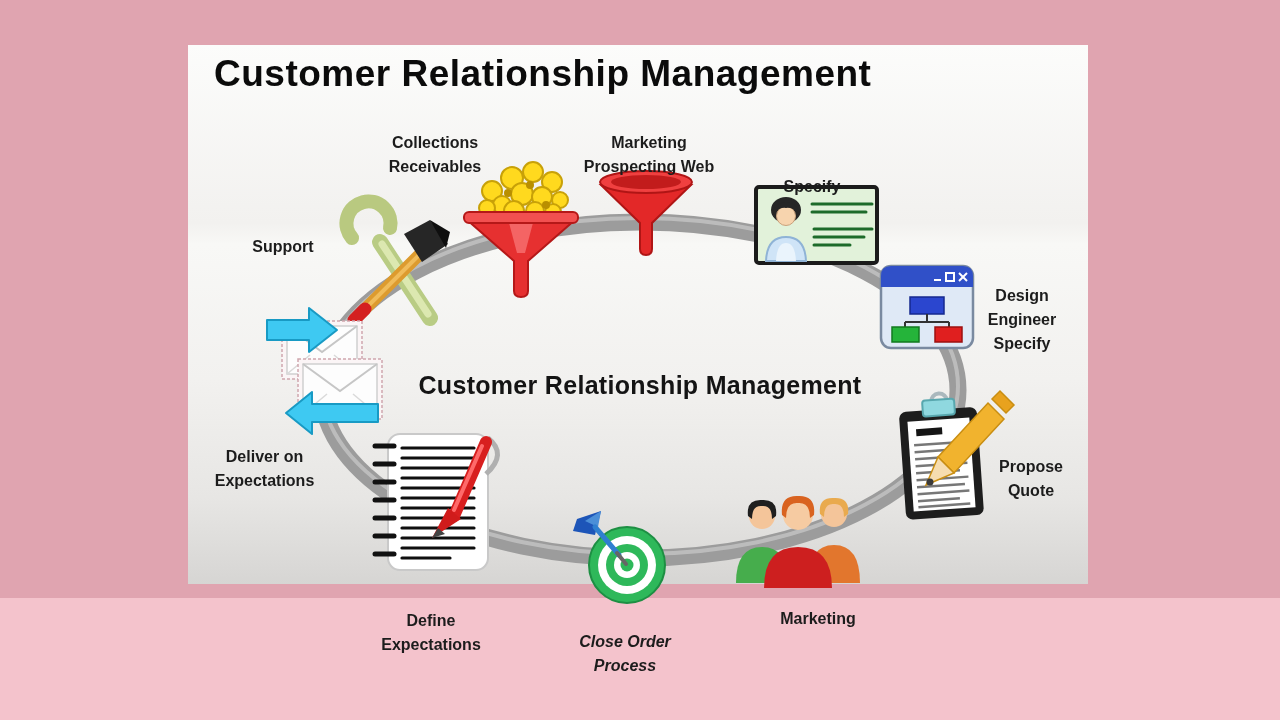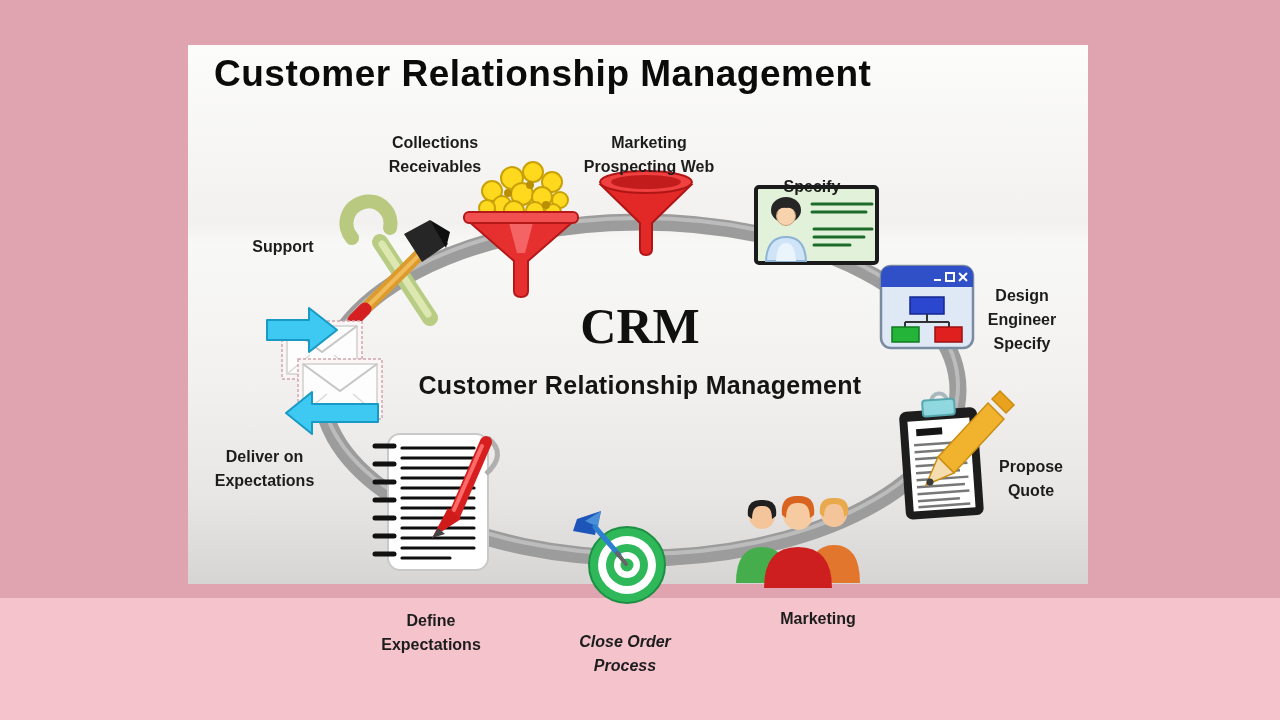--- a/index.html
+++ b/index.html
@@ -259,16 +259,15 @@
 Quote</div>
   <div class="label lb-negotiate">Marketing</div>
   <div class="label lb-close">Close Order
 Process</div>
   <div class="label lb-define">Define
 Expectations</div>
   <div class="label lb-deliver">Deliver on
 Expectations</div>
   <div class="label lb-support">Support</div>
 
-  <div class="crm-acronym">CRM</div>
   <div class="crm-subtitle">Customer Relationship Management</div>
 
 </div>
 
 </body></html>

